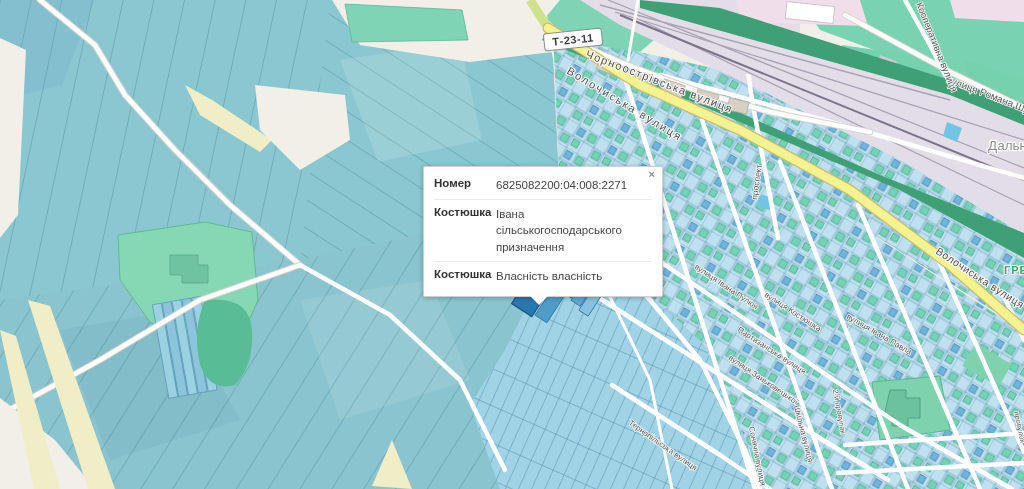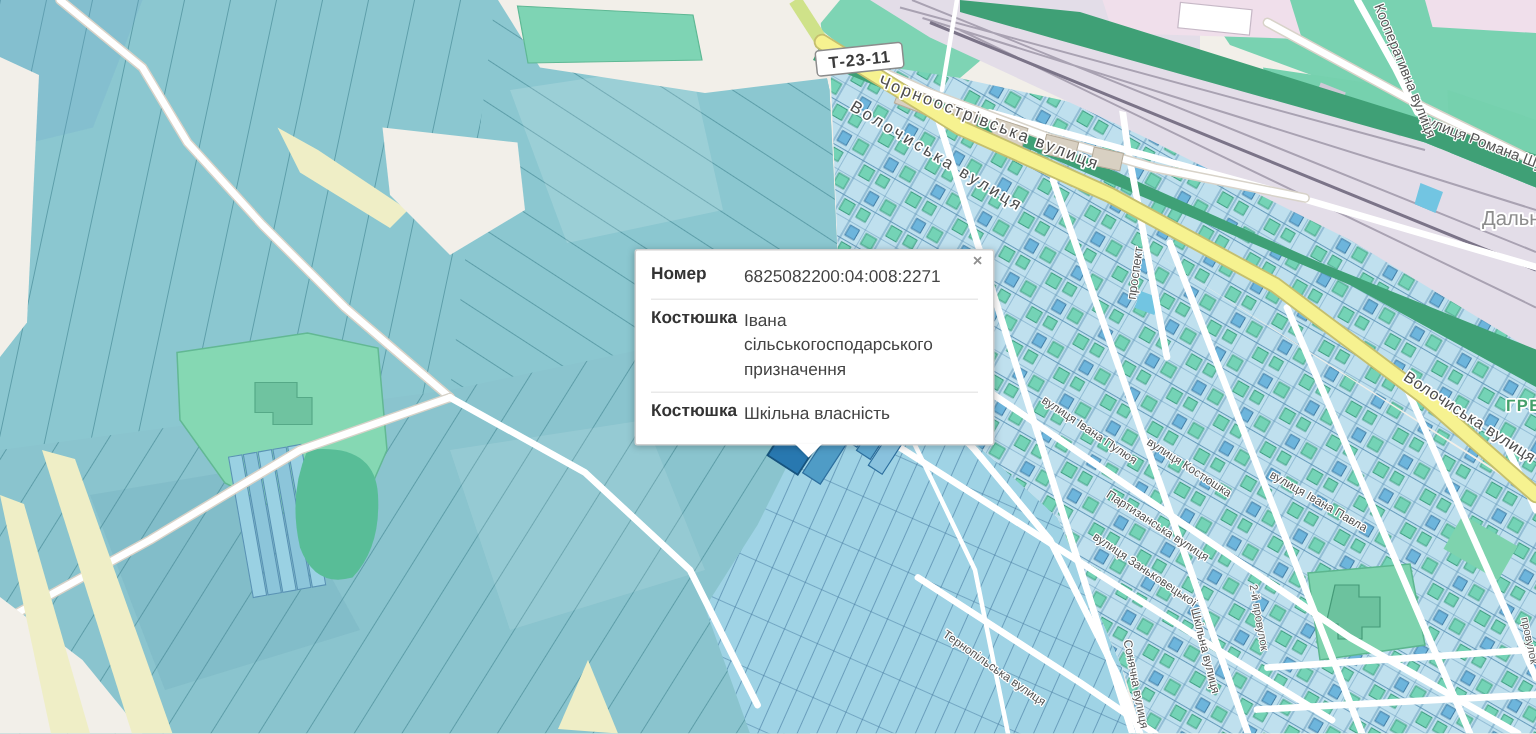--- a/index.html
+++ b/index.html
@@ -242,16 +242,16 @@
   <div class="prow">
     <div class="plabel">Номер</div>
     <div class="pvalue">6825082200:04:008:2271</div>
   </div>
   <div class="prow">
     <div class="plabel">Костюшка</div>
     <div class="pvalue">Івана сільськогосподарського призначення</div>
   </div>
   <div class="prow">
     <div class="plabel">Костюшка</div>
-    <div class="pvalue">Шкільна власність</div>
+    <div class="pvalue">Власність власність</div>
   </div>
   <div class="tail"></div>
 </div>
 
 </body></html>

